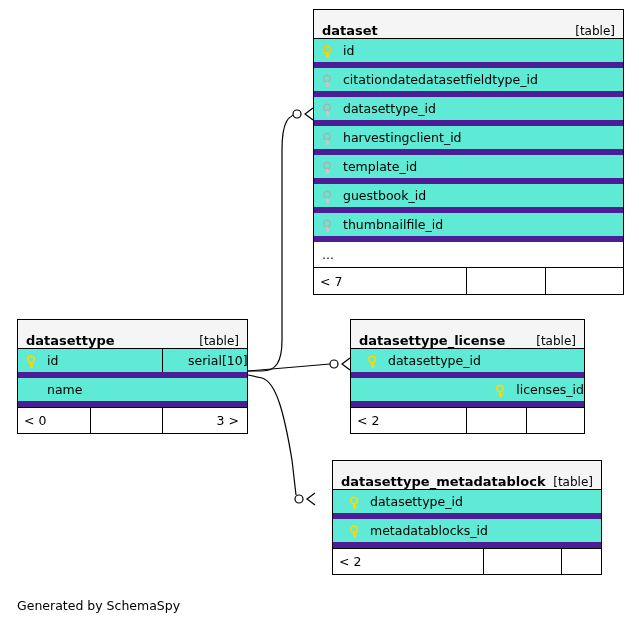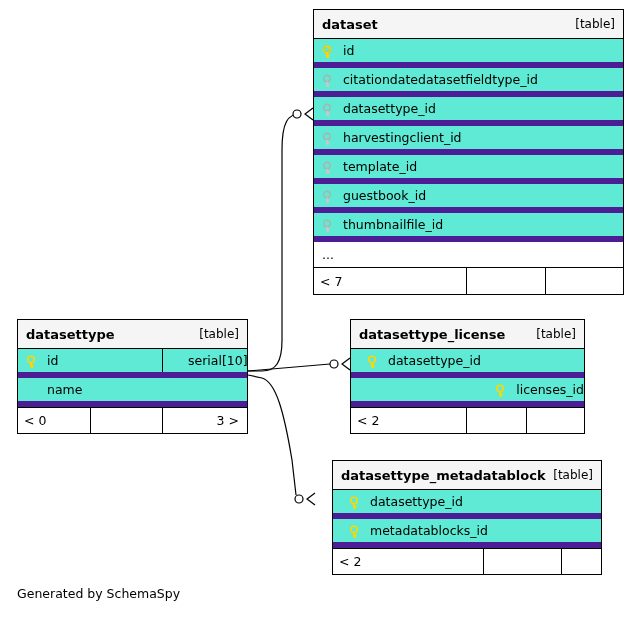--- a/index.html
+++ b/index.html
@@ -27,21 +27,21 @@
     pointer-events: none;
   }
   .table-box {
     position: absolute;
     border: 1px solid #000000;
     background: #ffffff;
     box-sizing: border-box;
   }
   .table-header {
     display: flex;
-    align-items: center;
+    align-items: flex-end;
     justify-content: space-between;
     background: #f5f5f5;
     border-bottom: 1px solid #000000;
     padding: 0 8px;
     height: 29px;
     box-sizing: border-box;
   }
   .table-title {
     font-weight: bold;
     font-size: 13px;
@@ -130,21 +130,21 @@
     border-left: 1px solid #000000;
   }
   .footer-right {
     border-left: 1px solid #000000;
     justify-content: flex-end;
     padding-right: 8px;
   }
   .caption {
     position: absolute;
     left: 17px;
-    top: 586px;
+    top: 598px;
     font-size: 12.5px;
     color: #000000;
   }
 </style>
 </head>
 <body>
 
 <div id="canvas">
 
   <svg class="edges" viewBox="0 0 639 628">

